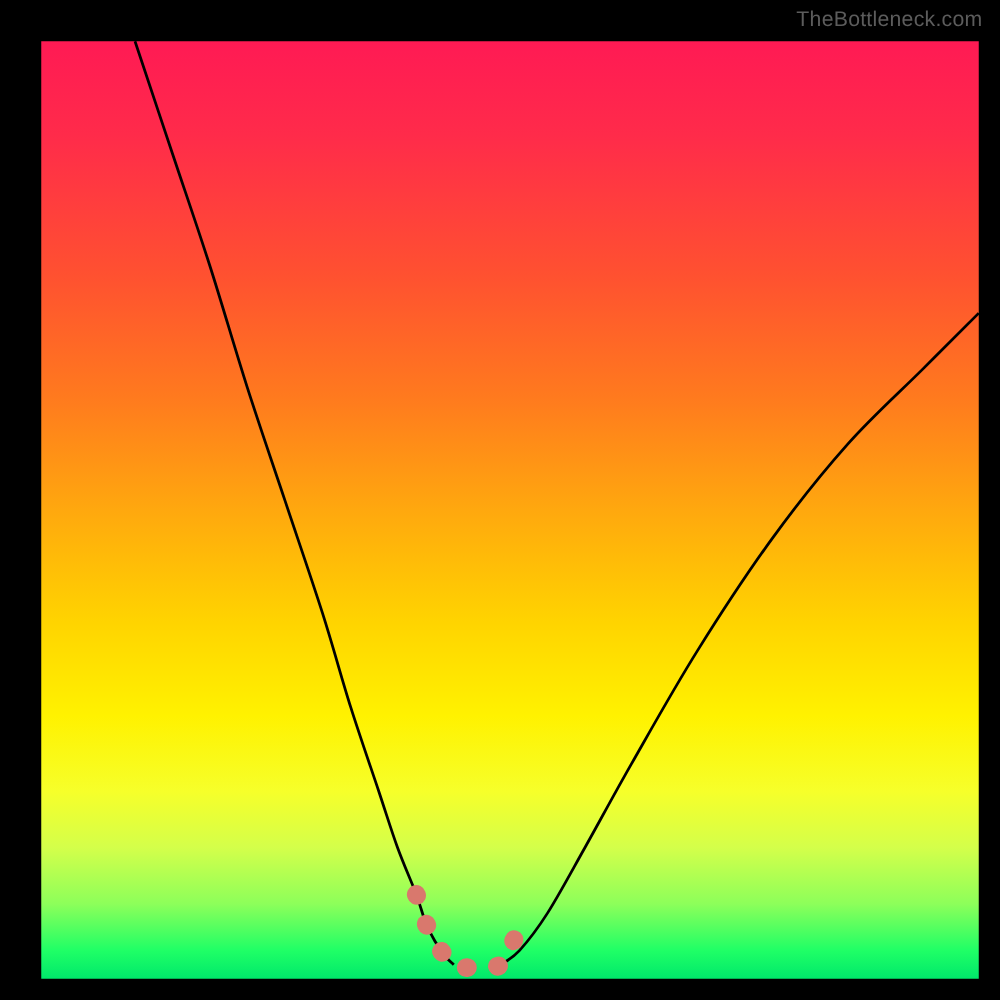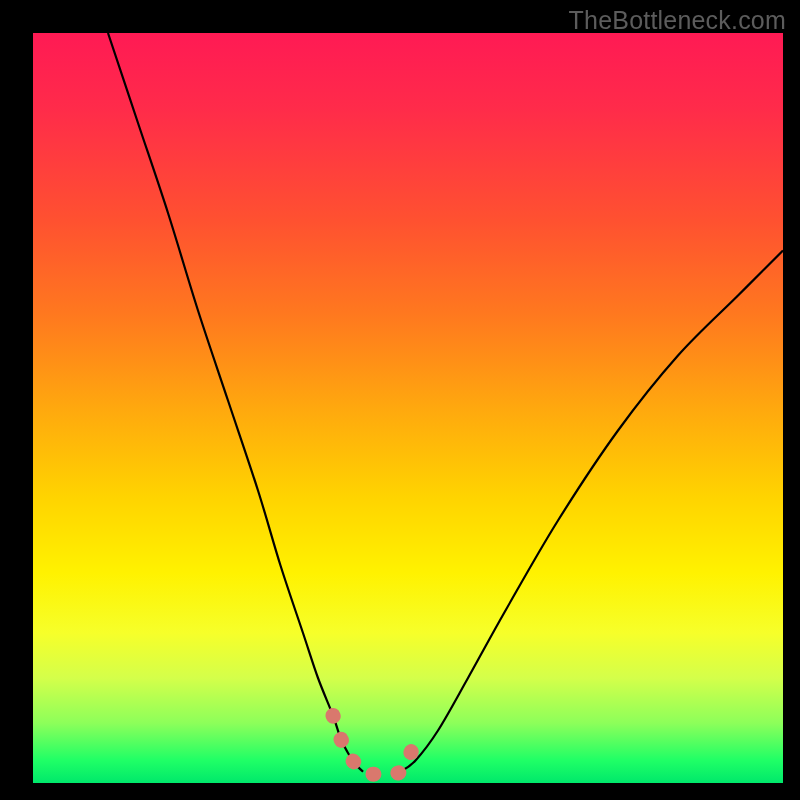--- a/index.html
+++ b/index.html
@@ -40,21 +40,21 @@
       #8dff5a 92%,
       #1fff66 97%,
       #00e86b 100%
     );
   }
   .watermark {
     position: absolute;
     top: 6px;
     right: 14px;
     color: #5c5c5c;
-    font-size: 25px;
+    font-size: 17px;
     font-weight: 500;
     letter-spacing: 0.2px;
     user-select: none;
   }
   svg.curves {
     position: absolute;
     left: 0;
     top: 0;
     width: 750px;
     height: 750px;

